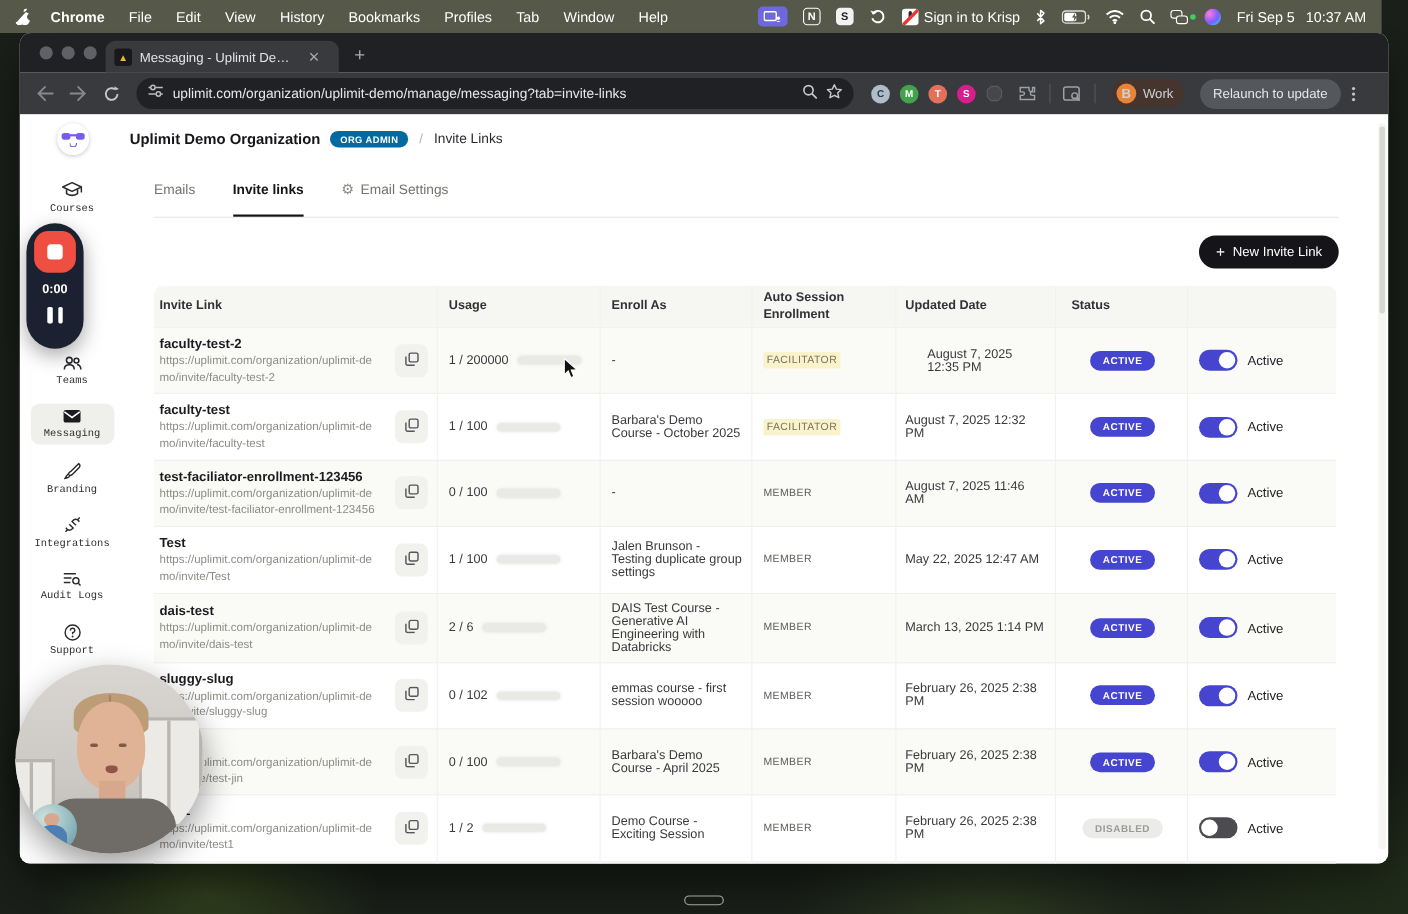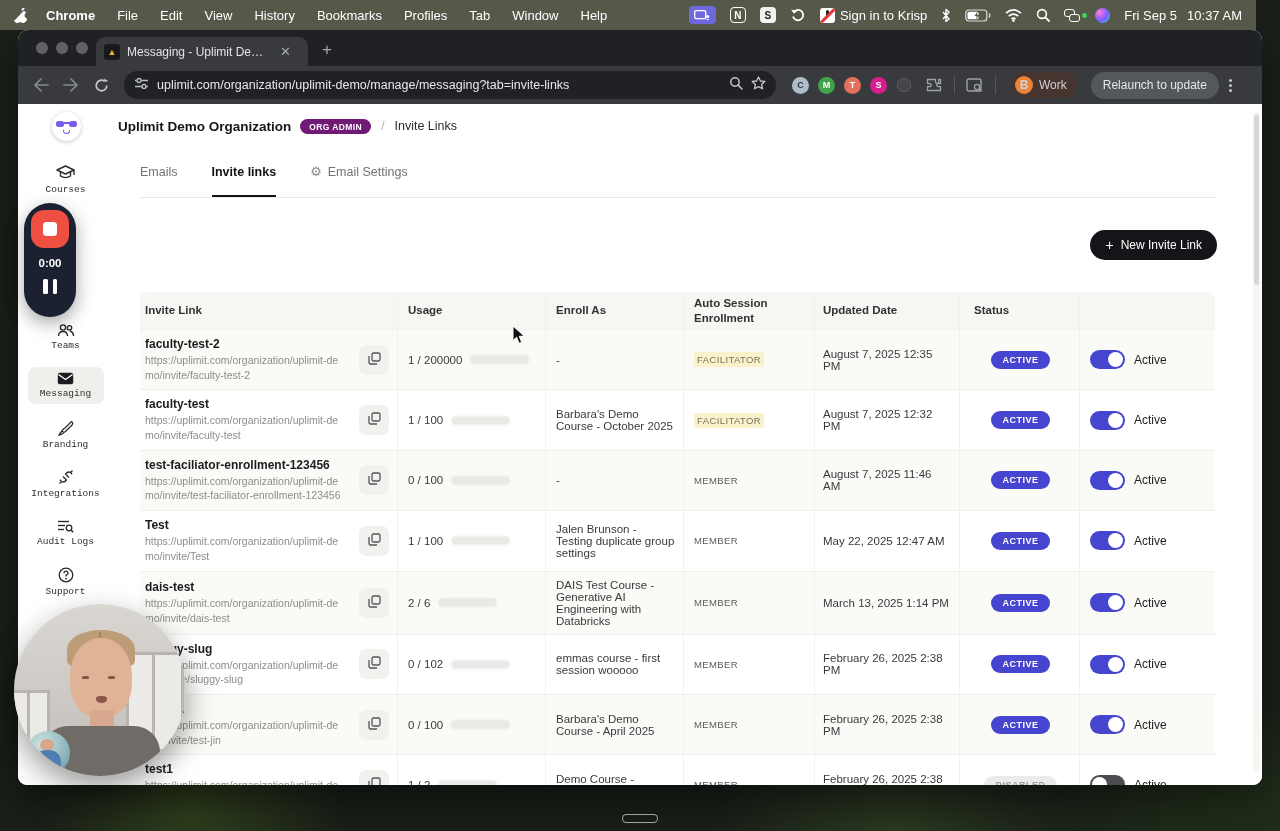--- a/index.html
+++ b/index.html
@@ -81,33 +81,33 @@
   
   .page { height:681px; background:#fff; display:flex; flex-direction:column; position:relative; }
   .org-header { height:44px; display:flex; align-items:center; padding-left:34px; flex:0 0 auto; }
   .uplogo { width:29px; height:29px; border-radius:50%; background:#fff; box-shadow:0 1px 4px rgba(0,0,0,.22); position:relative; margin-right:37px; }
   .uplogo .gl { position:absolute; top:9px; left:4px; width:21px; height:6px; }
   .uplogo .gl i { position:absolute; width:8px; height:6px; background:#7a5bf0; border-radius:2.5px; top:0; }
   .uplogo .gl i:first-child { left:0; } .uplogo .gl i:last-child { right:0; }
   .uplogo .gl:before { content:""; position:absolute; left:7px; top:1px; width:7px; height:2px; background:#7a5bf0; }
   .uplogo .sm { position:absolute; left:11px; top:18px; width:7px; height:4px; border:1.6px solid #7a5bf0; border-top:none; border-radius:0 0 7px 7px; }
   .org-title { font-size:13.5px; font-weight:700; color:#15151a; }
-  .org-badge { margin-left:9px; background:#701a75; color:#fff; font-size:8.5px; font-weight:700; letter-spacing:.4px; border-radius:9px; padding:3px 9px 2px; }
+  .org-badge { margin-left:9px; background:#0369a1; color:#fff; font-size:8.5px; font-weight:700; letter-spacing:.4px; border-radius:9px; padding:3px 9px 2px; }
   .crumb-sep { margin:0 10px; color:#b4b4b0; font-size:12px; }
   .crumb { font-size:12.5px; color:#2c2c30; }
 
   .body-row { flex:1; display:flex; min-height:0; }
   .sidebar { flex:0 0 95px; padding-top:13px; display:flex; flex-direction:column; align-items:center; }
   .side-item { width:76px; min-height:37px; border-radius:8px; display:flex; flex-direction:column; align-items:center; justify-content:center; gap:3px; margin-bottom:12px;font-family:Liberation Mono, monospace; }
   .side-item.active { background:#efefec; }
   .side-item .lbl { font-size:9.5px; color:#2e2e30; }
   .side-item svg { display:block; }
   .gap-recorder { height:108px; }
 
-  .main { flex:1; display:flex; flex-direction:column; padding:0 45px 0 27px; min-width:0;gap:16px; }
+  .main { flex:1; display:flex; flex-direction:column; padding:0 45px 0 27px; min-width:0; }
   .tabs-row { height:50px; border-bottom:1px solid #e8e8e5; display:flex; align-items:stretch; gap:34px; flex:0 0 auto; }
   .ptab { display:flex; align-items:center; gap:6px; font-size:12.5px; color:#73736f; border-bottom:2px solid transparent; }
   .ptab.active { color:#141417; font-weight:700; border-bottom-color:#141417; }
   .gear { font-size:13px; color:#8a8a86; }
 
   .actions-row { height:62px; display:flex; align-items:center; justify-content:flex-end; flex:0 0 auto; }
   .btn-new { background:#151519; color:#fff; font-size:12px; height:30px; border-radius:16px; border:none; display:flex; align-items:center; gap:7px; padding:0 15px; font-family:inherit; }
   .btn-new .plus { font-size:14px; font-weight:400; }
 
   
@@ -507,21 +507,21 @@
                 <div class="cell">
                   <span>1 / 200000</span>
                   <span class="usage-bar"></span>
                 </div>
                 <div class="cell">
                   <span>-</span>
                 </div>
                 <div class="cell">
                   <span class="enroll fac">FACILITATOR</span>
                 </div>
-                <div class="cell" style="padding-left: 8px;">
+                <div class="cell" style="padding-left: 8px; margin-left: 20px;">
                   <span>August 7, 2025 12:35 PM</span>
                 </div>
                 <div class="cell status-cell">
                   <span class="pill active">ACTIVE</span>
                 </div>
                 <div class="cell">
                   <span class="toggle on">
                     <i></i>
                   </span>
                   <span class="toggle-lbl">Active</span>

